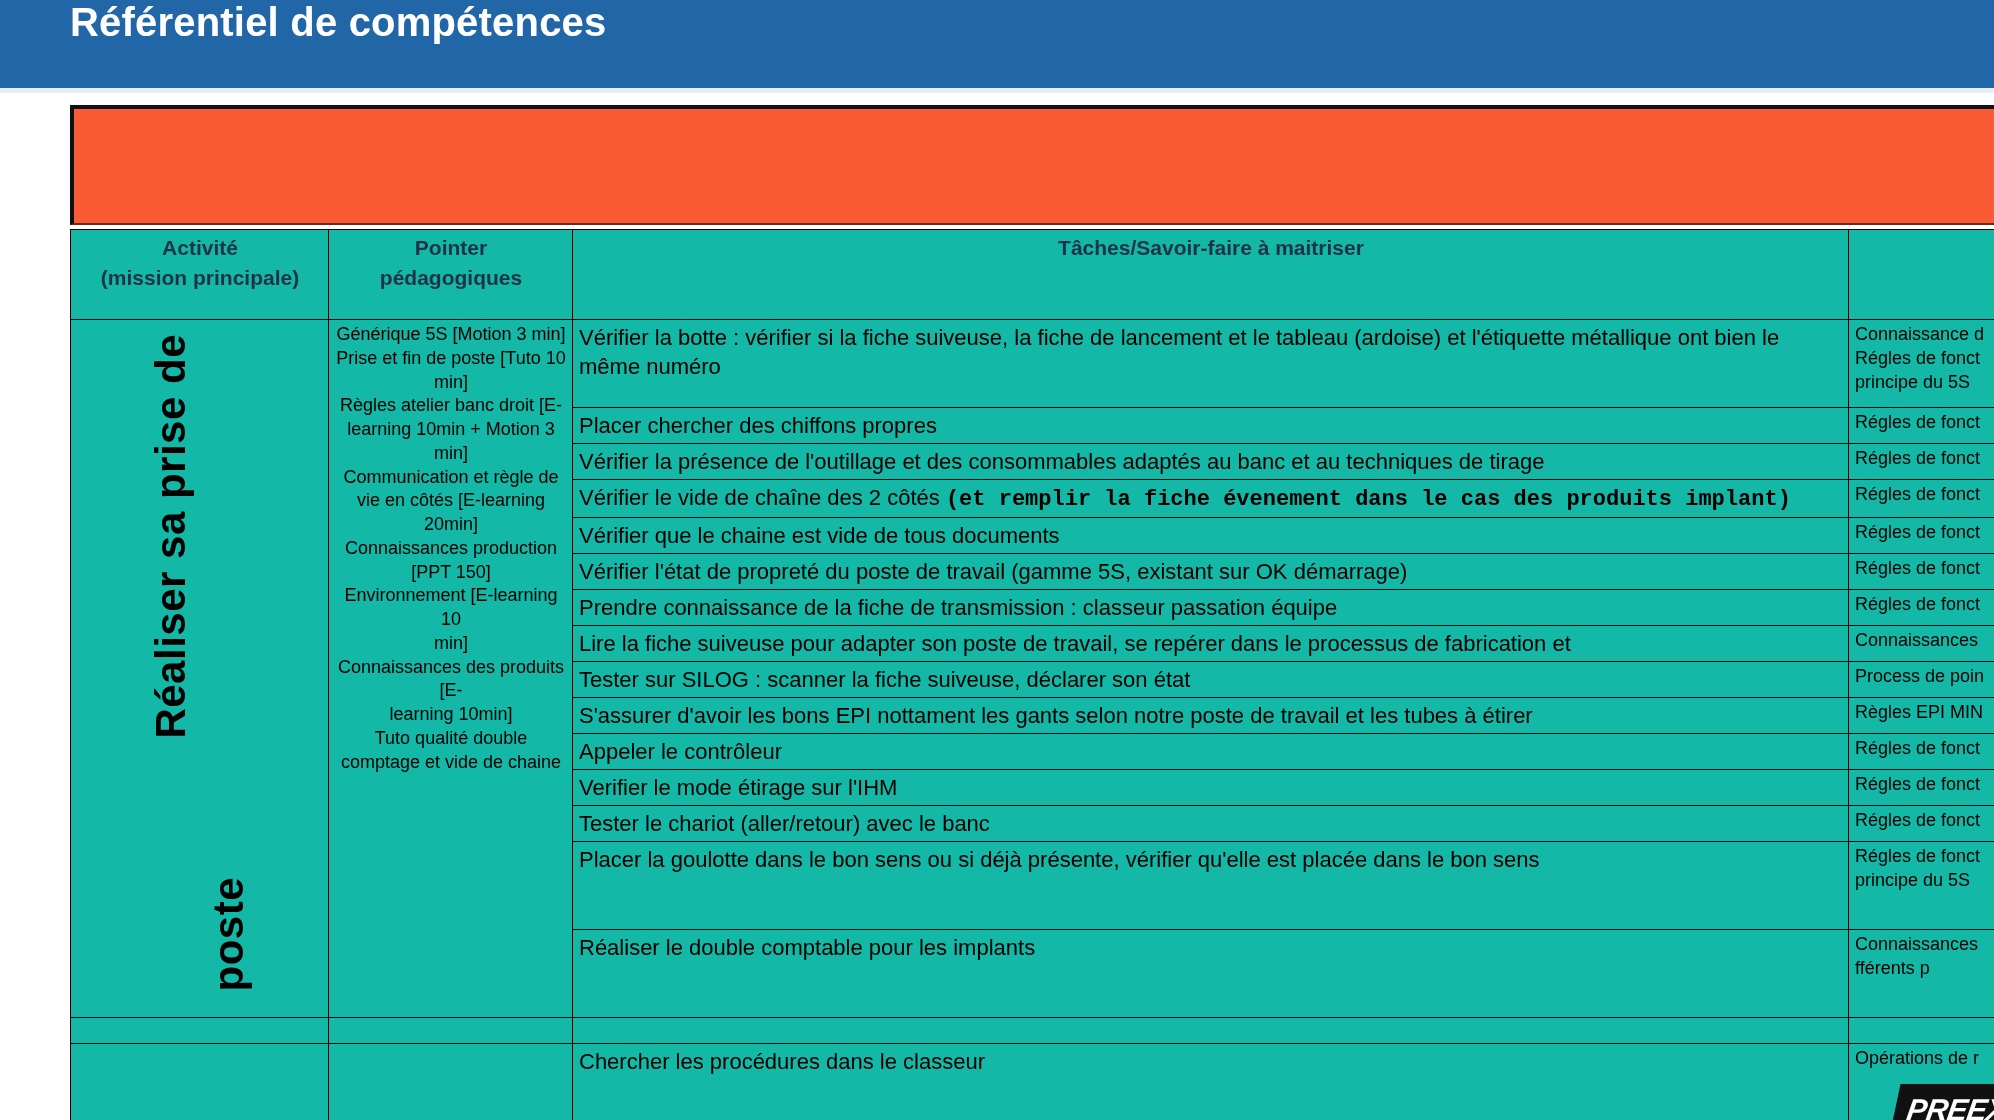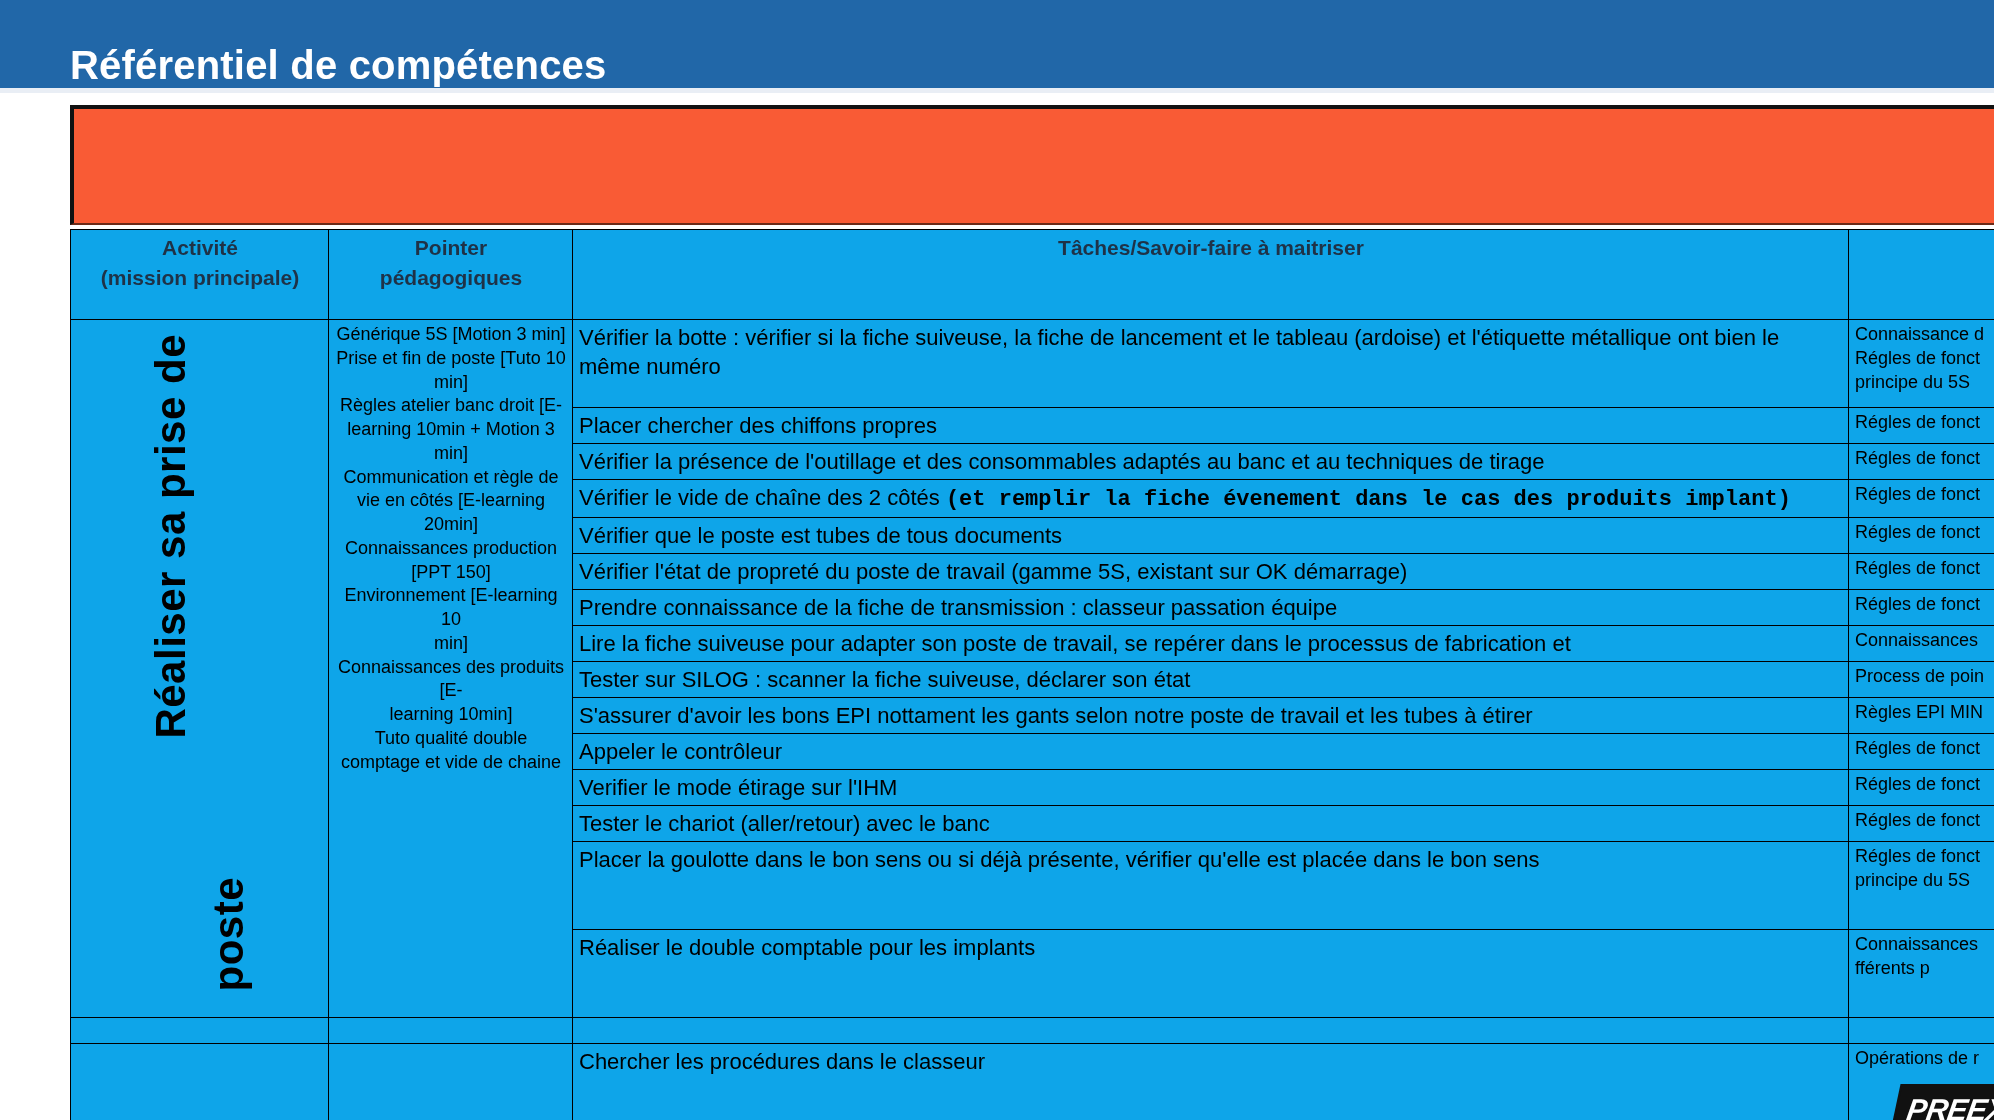--- a/index.html
+++ b/index.html
@@ -8,21 +8,21 @@
     background:#ffffff;
     font-family:"Liberation Sans", sans-serif;
     overflow:hidden;
     position:relative;
   }
 
   
   #title-banner{
     position:absolute;left:0;top:0;width:1994px;height:88px;
     background:#2167a8;
-    display:flex;align-items:flex-end;
+    display:flex;align-items:flex-start;
   }
   #title-banner .title-text{
     color:#ffffff;
     font-size:40px;
     font-weight:bold;
     letter-spacing:.2px;
     margin-left:70px;
     white-space:nowrap;
   }
   #banner-underline{
@@ -59,21 +59,21 @@
     width:2340px;
     font-size:17.5px;
     color:#000;
   }
   table#grid td,table#grid th{
     border:1.6px solid #000;
     vertical-align:top;
     padding:3px 5px 3px 6px;
     box-sizing:border-box;
     line-height:1.32;
-    background:#0ea5e9;
+    background:#14b8a6;
   }
   col.c-act{width:258px;}
   col.c-ped{width:244px;}
   col.c-task{width:1276px;}
   col.c-know{width:562px;}
 
   thead th{
     background:#e8ecfa;
     color:#1f3247;
     font-weight:bold;
@@ -238,21 +238,21 @@
             <span class="kl">Régles de fonct</span>
           </td>
         </tr>
         <tr>
           <td class="task"><span>Vérifier le vide de chaîne des 2 côtés </span><b class="bold">(et remplir la fiche évenement dans le cas des produits implant)</b></td>
           <td class="know">
             <span class="kl">Régles de fonct</span>
           </td>
         </tr>
         <tr>
-          <td class="task"><span>Vérifier que le poste est tubes de tous documents</span></td>
+          <td class="task"><span>Vérifier que le chaine est vide de tous documents</span></td>
           <td class="know">
             <span class="kl">Régles de fonct</span>
           </td>
         </tr>
         <tr>
           <td class="task"><span>Vérifier l'état de propreté du poste de travail (gamme 5S, existant sur OK démarrage)</span></td>
           <td class="know">
             <span class="kl">Régles de fonct</span>
           </td>
         </tr>

